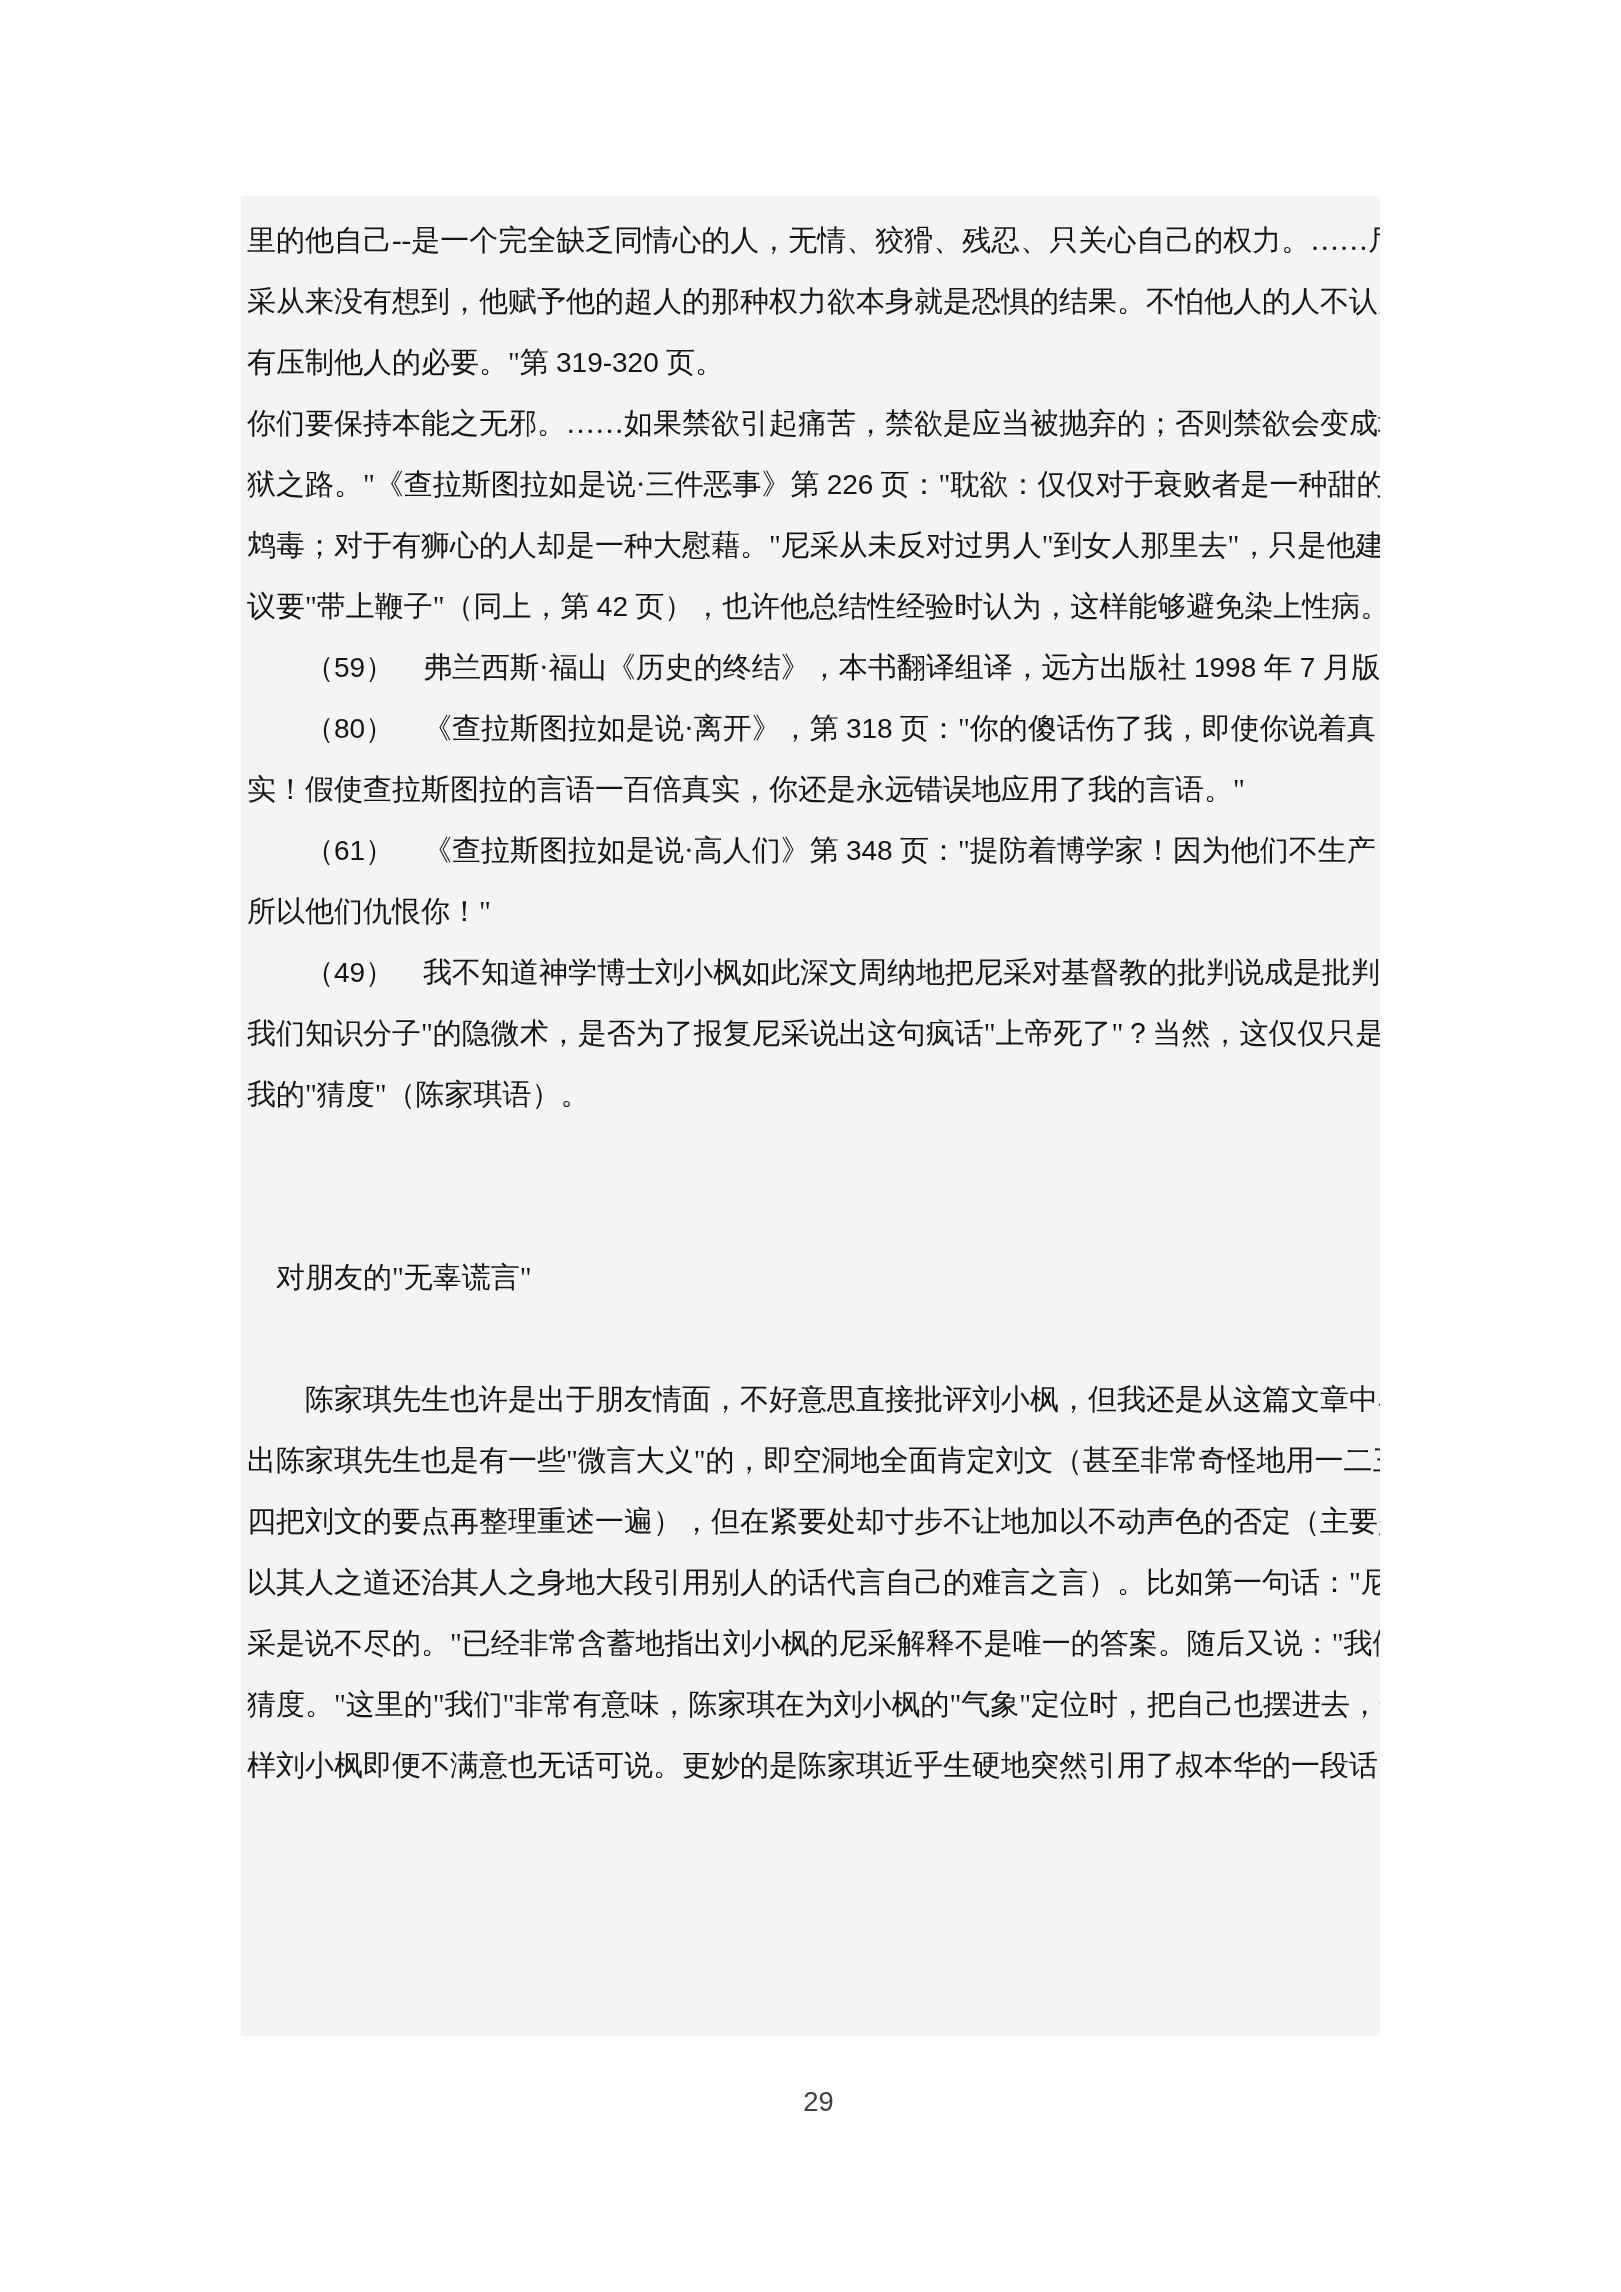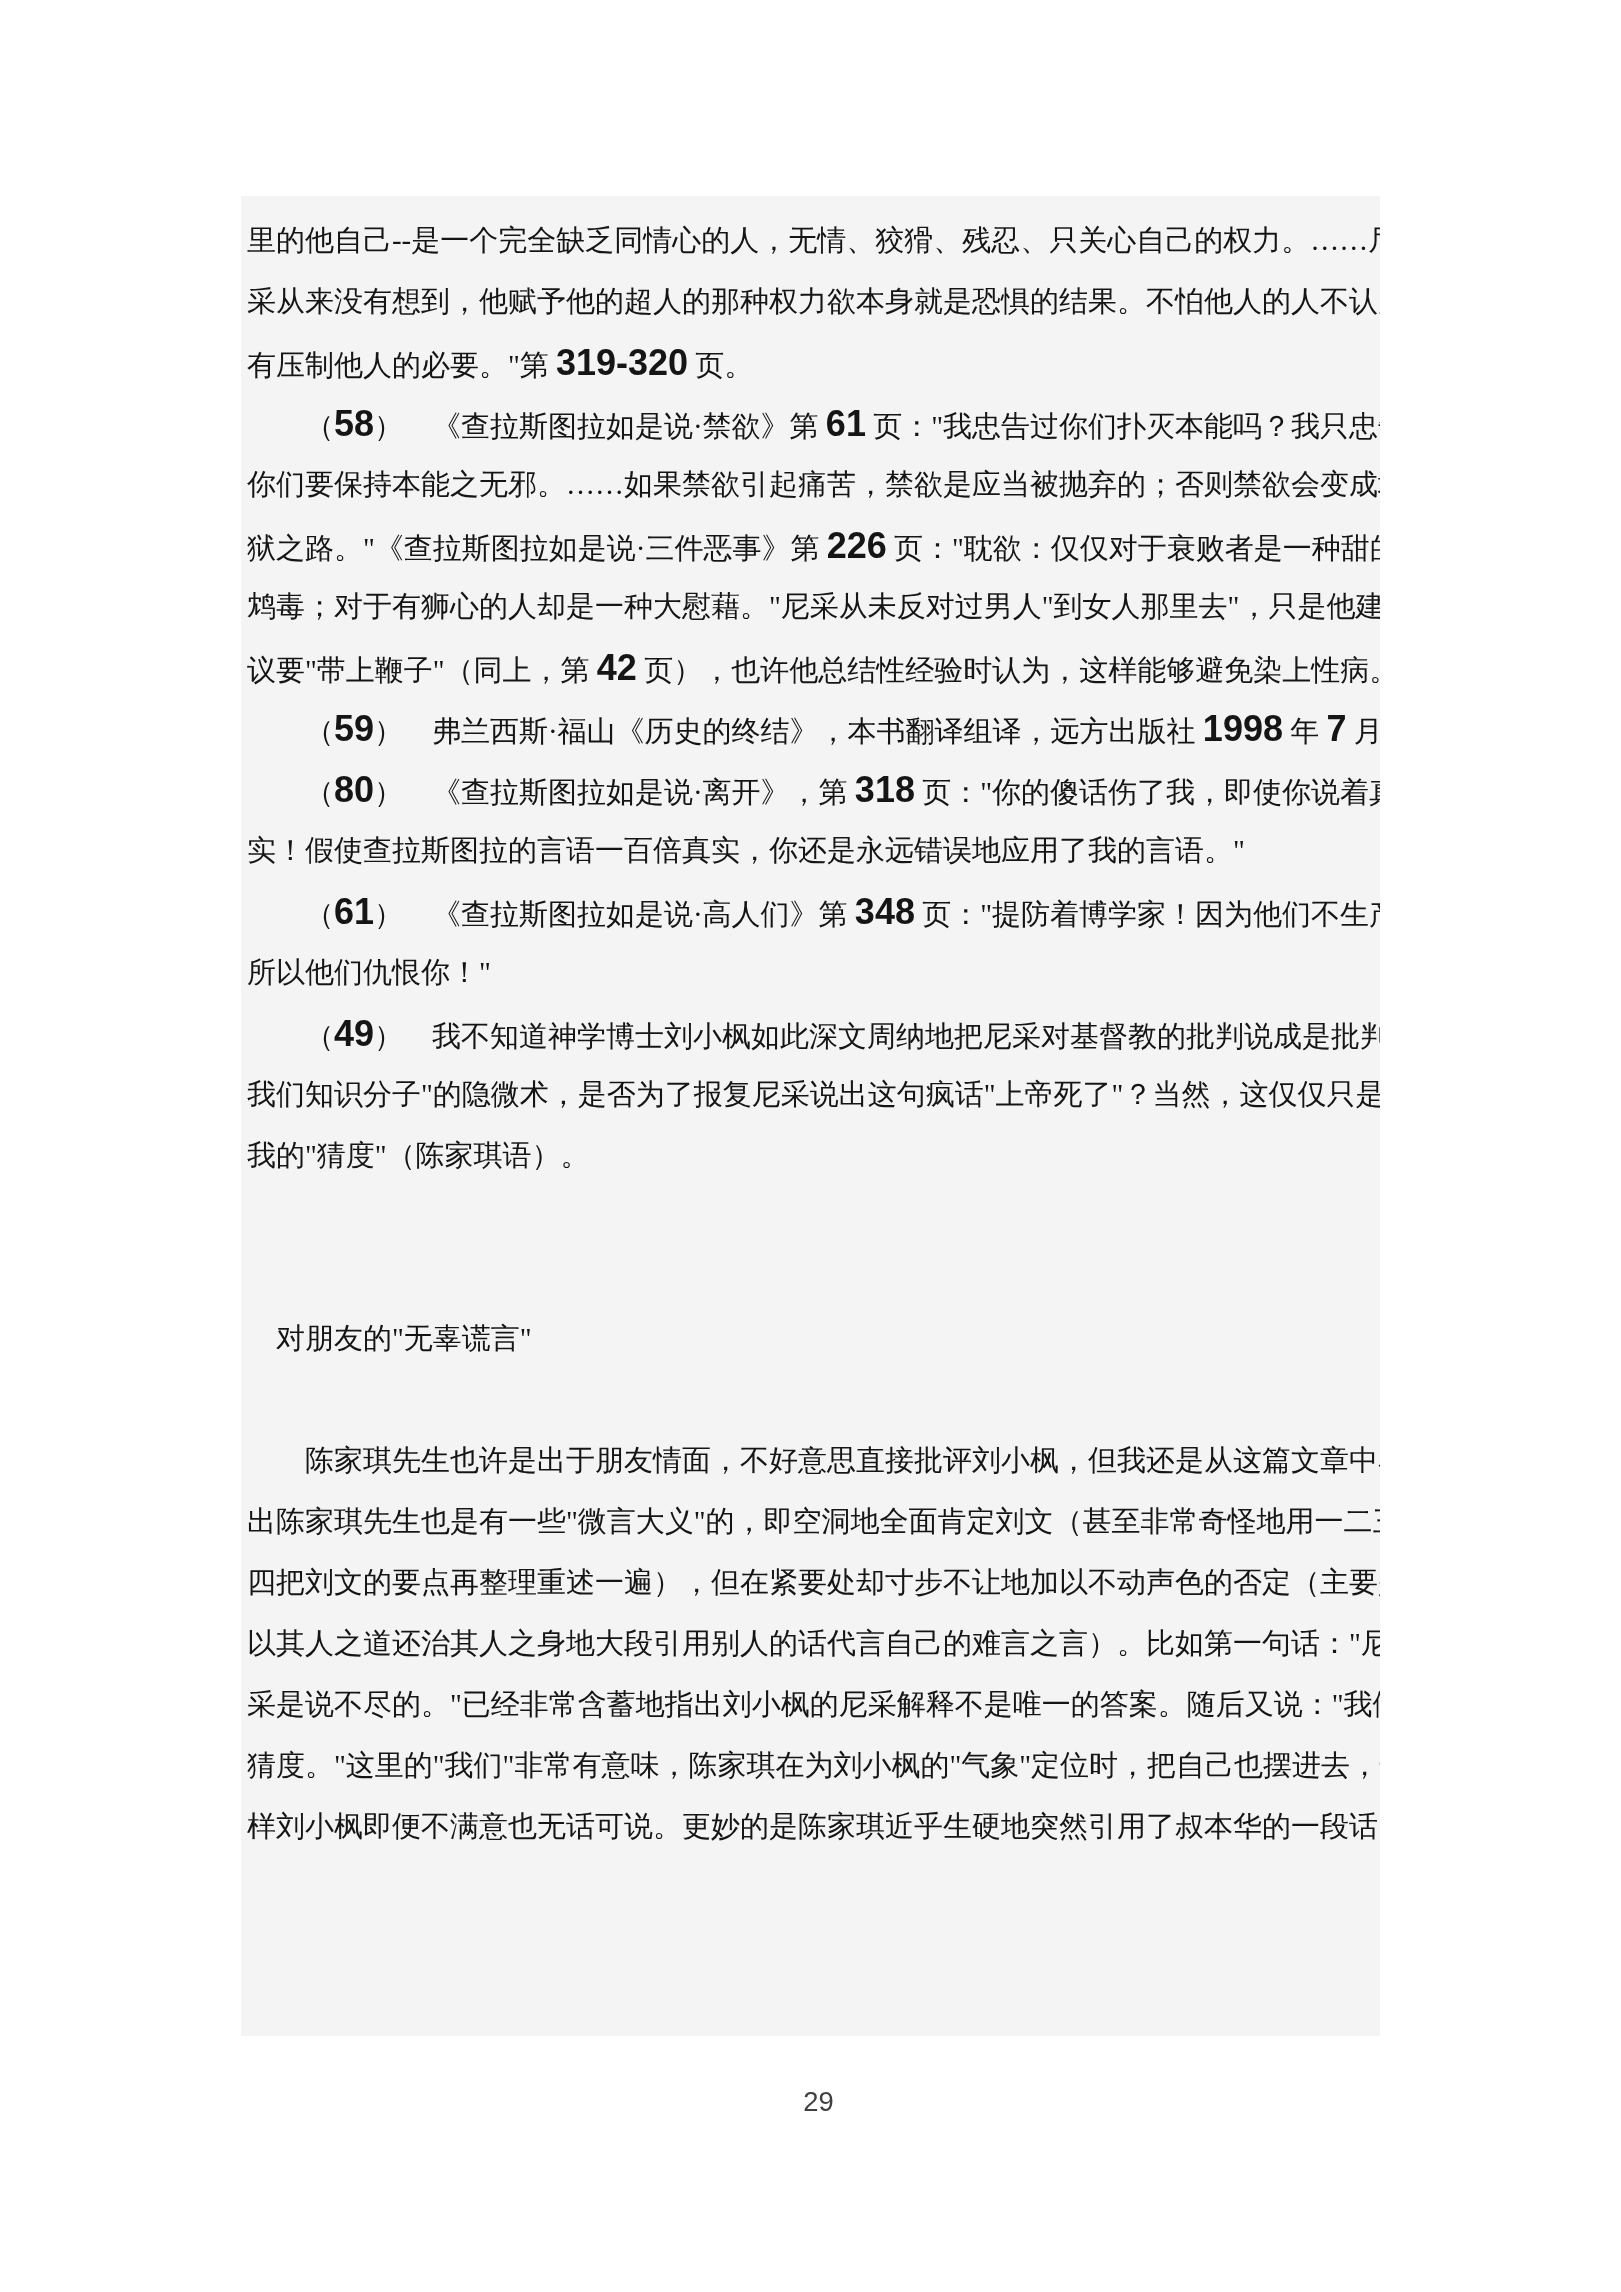--- a/index.html
+++ b/index.html
@@ -25,41 +25,40 @@
   }
   .line {
     height: 61px;
     line-height: 61px;
     font-size: 29px;
     white-space: pre;
     letter-spacing: 0px;
   }
   .num {
     font-family: "Liberation Sans", "DejaVu Sans", sans-serif;
-    font-weight: bold;
-    font-size: 36px;
+    font-weight: normal;
+    font-size: 28px;
   }
   .page-number {
     position: absolute;
     left: 0; top: 2086px;
     width: 100%;
     text-align: center;
     font-family: "Liberation Sans", "DejaVu Sans", sans-serif;
     font-size: 27.4px;
   }
 </style>
 </head>
 <body style="background: rgb(255, 255, 255);">
 
 <div class="sheet">
   <div class="text-block" id="text-block" style="background: rgb(244, 244, 244); color: rgb(21, 21, 21);">
       <div class="line">里的他自己--是一个完全缺乏同情心的人，无情、狡猾、残忍、只关心自己的权力。……尼</div>
       <div class="line">采从来没有想到，他赋予他的超人的那种权力欲本身就是恐惧的结果。不怕他人的人不认为</div>
       <div class="line">有压制他人的必要。"第 <span class="num">319-320</span> 页。</div>
-      <div class="line">　　（<span class="num">58</span>）　《查拉斯图拉如是说·禁欲》第 <span class="num">61</span> 页："我忠告过你们扑灭本能吗？我只忠告</div>
       <div class="line">你们要保持本能之无邪。……如果禁欲引起痛苦，禁欲是应当被抛弃的；否则禁欲会变成地</div>
       <div class="line">狱之路。"《查拉斯图拉如是说·三件恶事》第 <span class="num">226</span> 页："耽欲：仅仅对于衰败者是一种甜的</div>
       <div class="line">鸩毒；对于有狮心的人却是一种大慰藉。"尼采从未反对过男人"到女人那里去"，只是他建</div>
       <div class="line">议要"带上鞭子"（同上，第 <span class="num">42</span> 页），也许他总结性经验时认为，这样能够避免染上性病。</div>
       <div class="line">　　（<span class="num">59</span>）　弗兰西斯·福山《历史的终结》，本书翻译组译，远方出版社 <span class="num">1998</span> 年 <span class="num">7</span> 月版。</div>
       <div class="line">　　（<span class="num">80</span>）　《查拉斯图拉如是说·离开》，第 <span class="num">318</span> 页："你的傻话伤了我，即使你说着真</div>
       <div class="line">实！假使查拉斯图拉的言语一百倍真实，你还是永远错误地应用了我的言语。"</div>
       <div class="line">　　（<span class="num">61</span>）　《查拉斯图拉如是说·高人们》第 <span class="num">348</span> 页："提防着博学家！因为他们不生产，</div>
       <div class="line">所以他们仇恨你！"</div>
       <div class="line">　　（<span class="num">49</span>）　我不知道神学博士刘小枫如此深文周纳地把尼采对基督教的批判说成是批判"</div>

